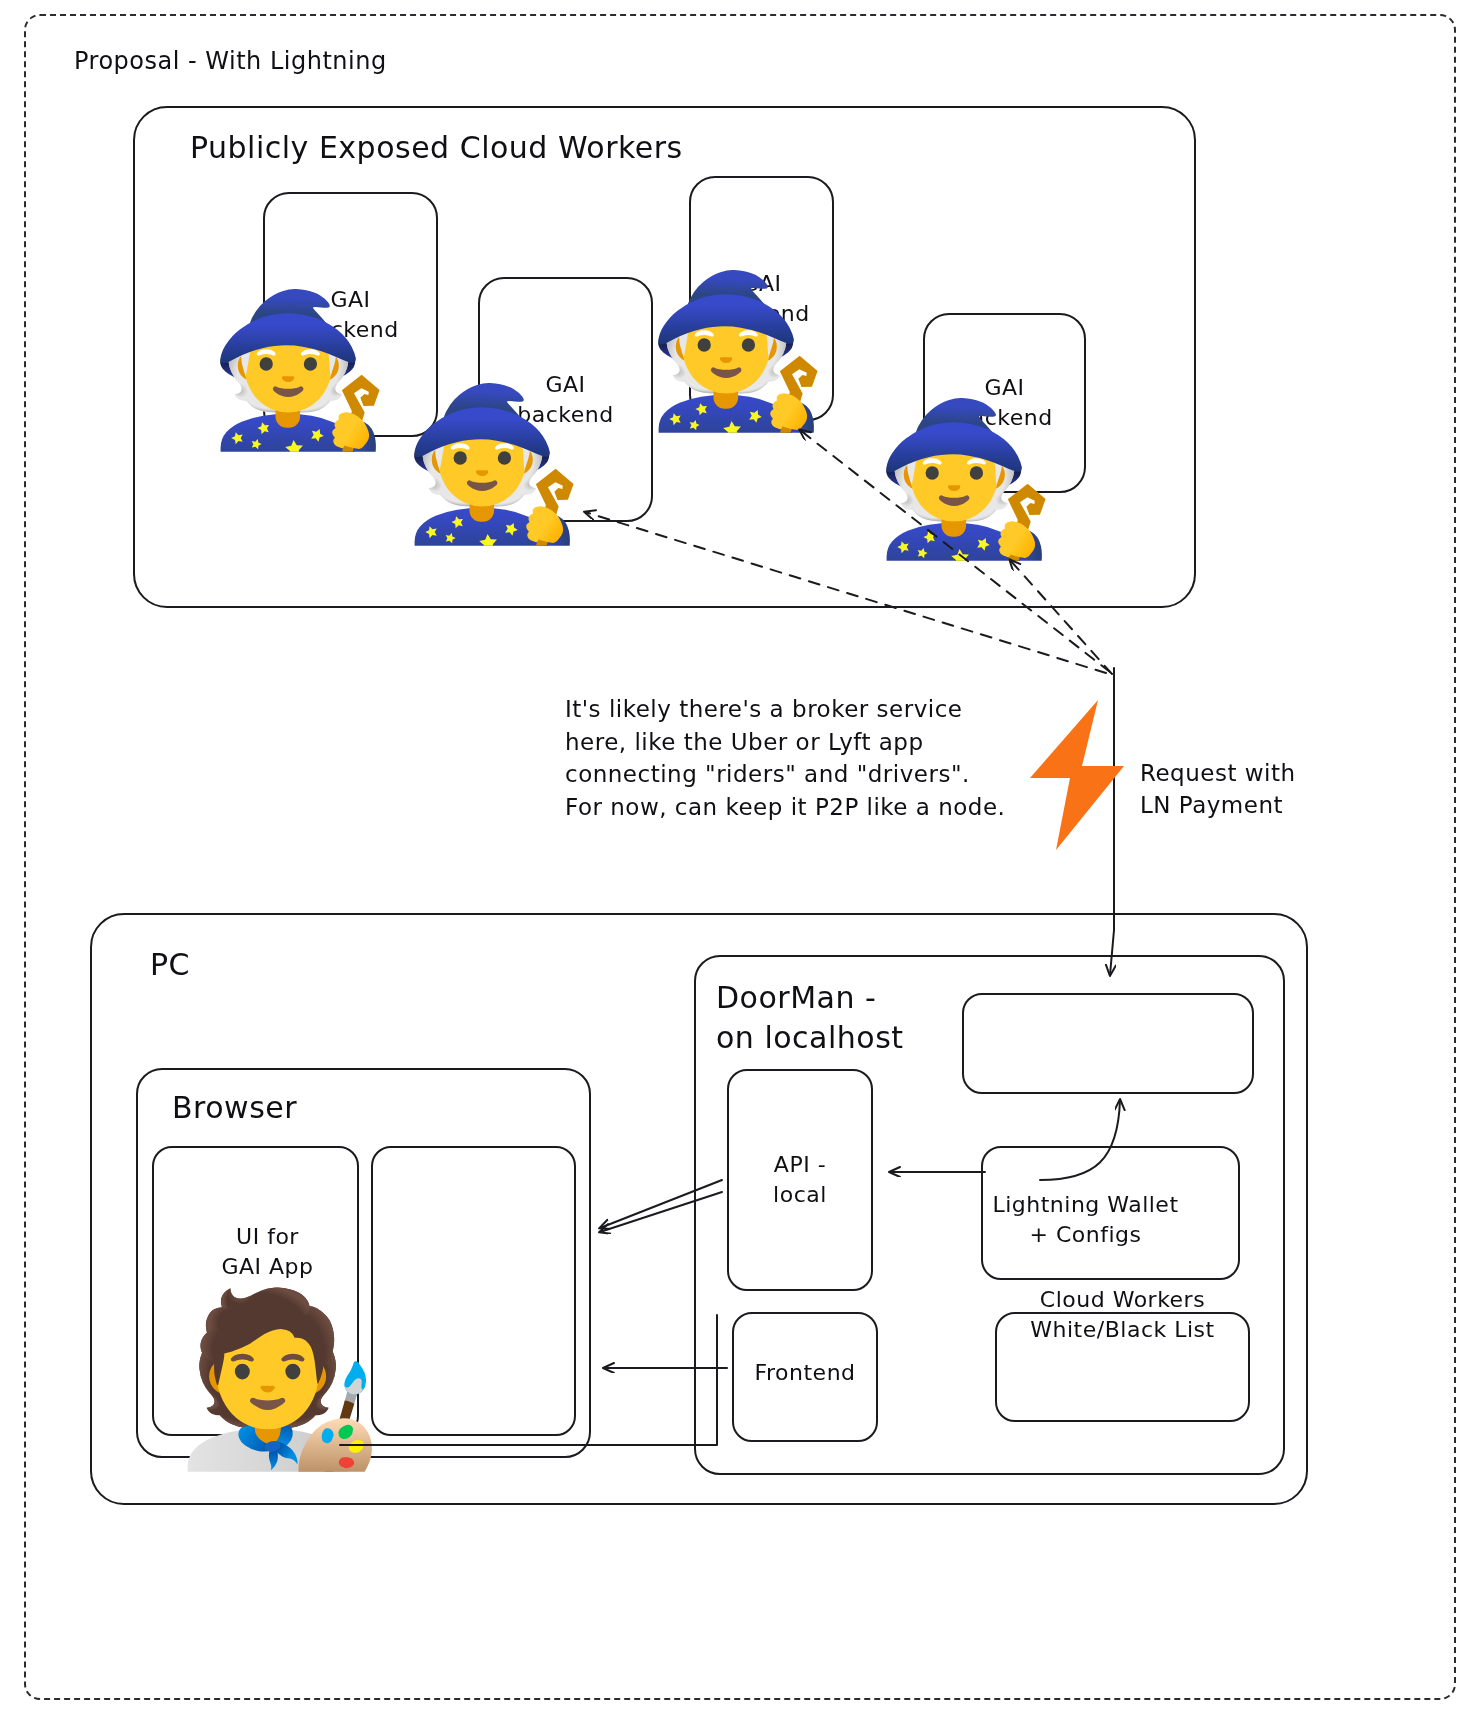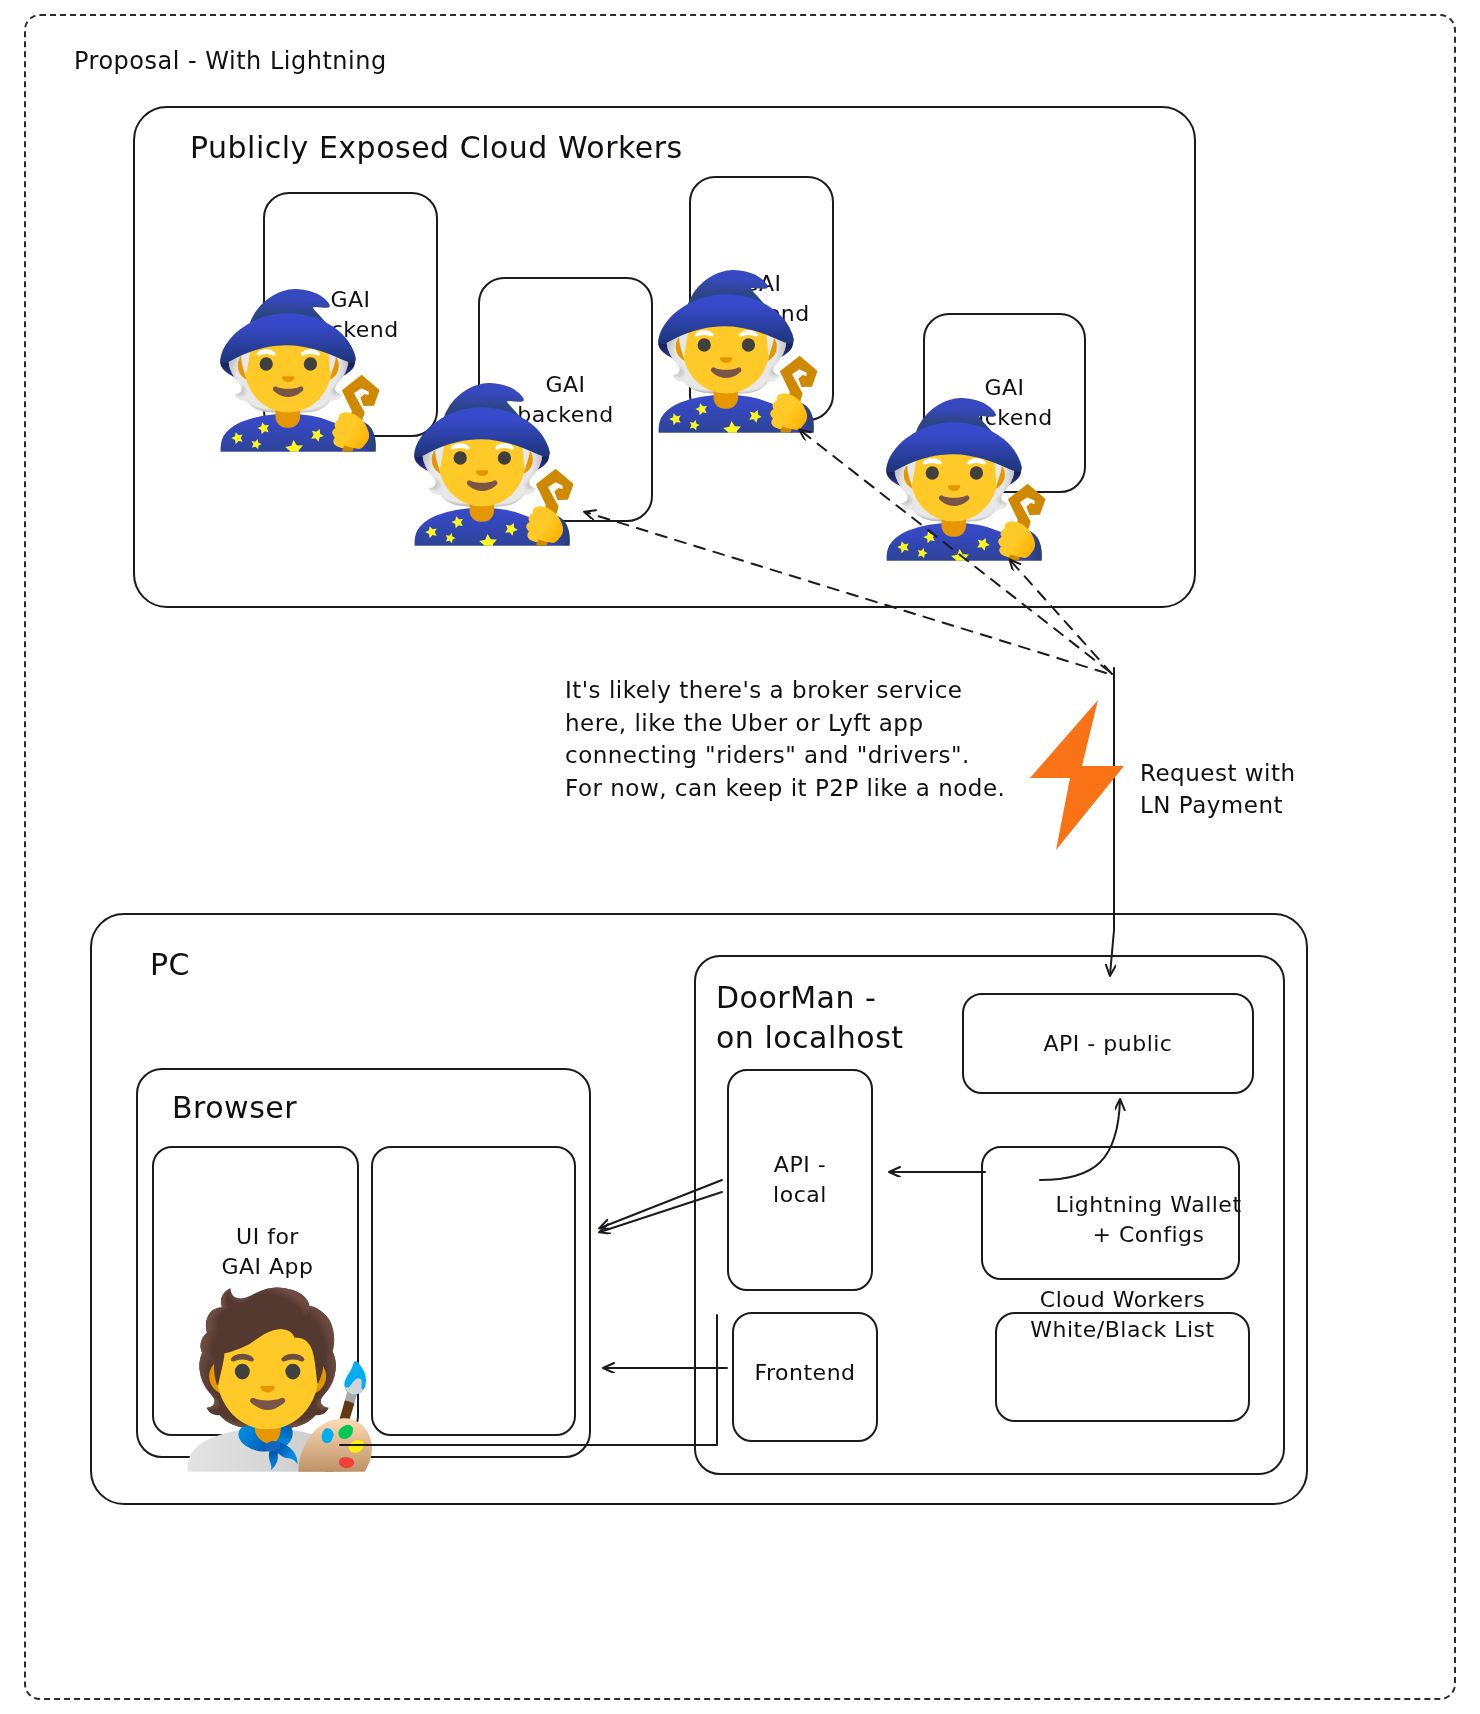--- a/index.html
+++ b/index.html
@@ -116,34 +116,33 @@
 
   <div class="hbox r2" style="left:694px; top:955px; width:591px; height:520px;"></div>
   <div class="txt grouplabel" style="left:716px; top:978px;">DoorMan -
 on localhost</div>
 
   <div class="hbox r3" style="left:727px; top:1069px; width:146px; height:222px;"></div>
   <div class="center-label" style="left:727px; top:1069px; width:146px; height:222px;">API -
 local</div>
 
   <div class="hbox r3" style="left:962px; top:993px; width:292px; height:101px;"></div>
-  <div class="center-label" style="left:962px; top:993px; width:292px; height:101px;">API - public</div>
 
   <div class="hbox r3" style="left:981px; top:1146px; width:259px; height:134px;"></div>
-  <div class="center-label" style="left:1019px; top:1160px; width:259px; height:120px;">Lightning Wallet
+  <div class="center-label" style="left:956px; top:1160px; width:259px; height:120px;">Lightning Wallet
 + Configs</div>
 
   <div class="hbox r3" style="left:732px; top:1312px; width:146px; height:130px;"></div>
   <div class="center-label" style="left:732px; top:1312px; width:146px; height:122px;">Frontend</div>
 
   <div class="hbox r3" style="left:995px; top:1312px; width:255px; height:110px;"></div>
   <div class="center-label" style="left:995px; top:1260px; width:255px; height:110px;">Cloud Workers
 White/Black List</div>
 
-  <div class="txt note" style="left:565px; top:674px;">It's likely there's a broker service
+  <div class="txt note" style="left:565px; top:693px;">It's likely there's a broker service
 here, like the Uber or Lyft app
 connecting "riders" and "drivers".
 For now, can keep it P2P like a node.</div>
 
   <div class="txt edgelabel" style="left:1140px; top:758px;">Request with
 LN Payment</div>
 
   <svg class="layer-svg" viewBox="0 0 1480 1714">
     <defs>
       <marker id="ah" markerWidth="14" markerHeight="14" refX="11" refY="5" orient="auto" markerUnits="userSpaceOnUse">

